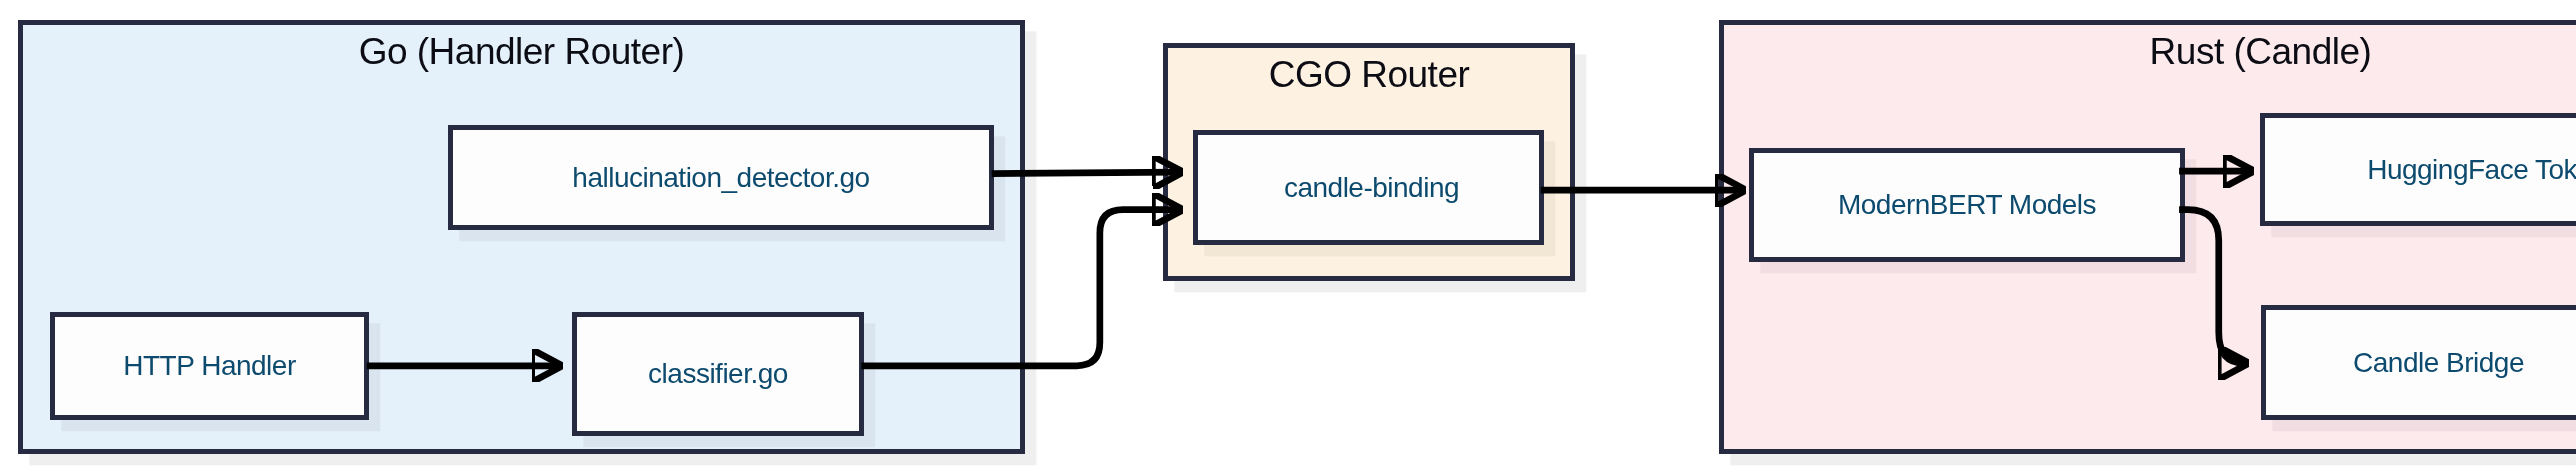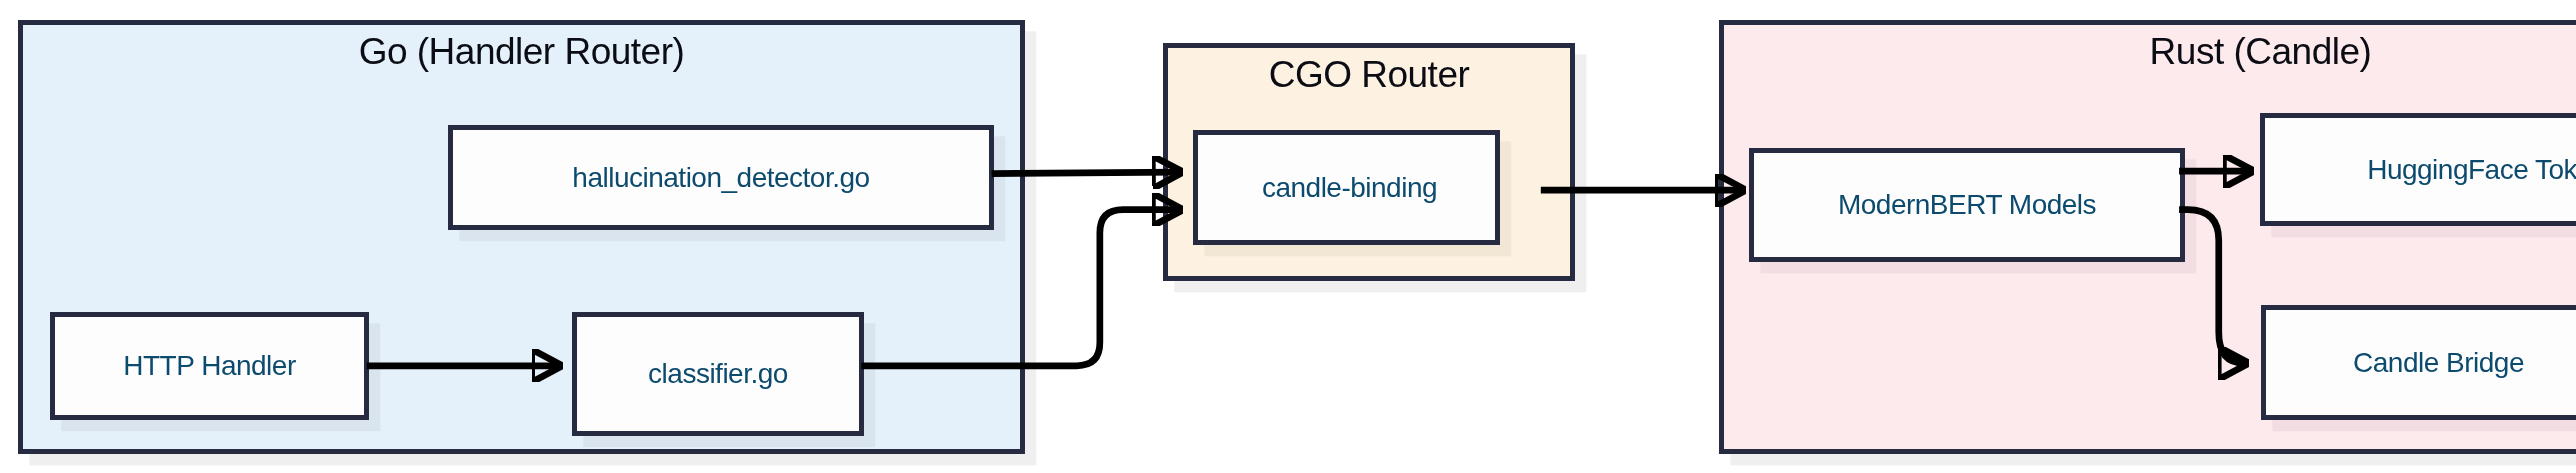--- a/index.html
+++ b/index.html
@@ -47,21 +47,21 @@
     text-align: center;
     white-space: nowrap;
   }
   .node.in-go   { box-shadow: 11.3px 11.3px 0 0 #d9e4ee; }
   .node.in-cgo  { box-shadow: 11.3px 11.3px 0 0 #f2e6d4; }
   .node.in-rust { box-shadow: 11.3px 11.3px 0 0 #f2dee2; }
 
   #node-http-handler           { left: 50px;   top: 312px; width: 319px;  height: 108px; align-items: center; }
   #node-classifier             { left: 572px; top: 312px; width: 292px;  height: 124px; }
   #node-hallucination-detector { left: 448px;  top: 125px; width: 546px; height: 105px; }
-  #node-candle-binding         { left: 1193px; top: 130px; width: 307px;  height: 115px; padding-left: 6px; }
+  #node-candle-binding         { left: 1193px; top: 130px; width: 351px;  height: 115px; padding-left: 6px; }
   #node-modernbert-models      { left: 1749px; top: 132px; width: 436px;  height: 114px; margin-top: 16px; }
   #node-huggingface-tokenizers { left: 2260px; top: 113px; width: 511px;  height: 113px; }
   #node-candle-tensors         { left: 2261px; top: 305px; width: 355px;  height: 115px; }
 
   
   #edges {
     position: absolute;
     left: 0; top: 0;
     width: 2822px;
     height: 474px;

